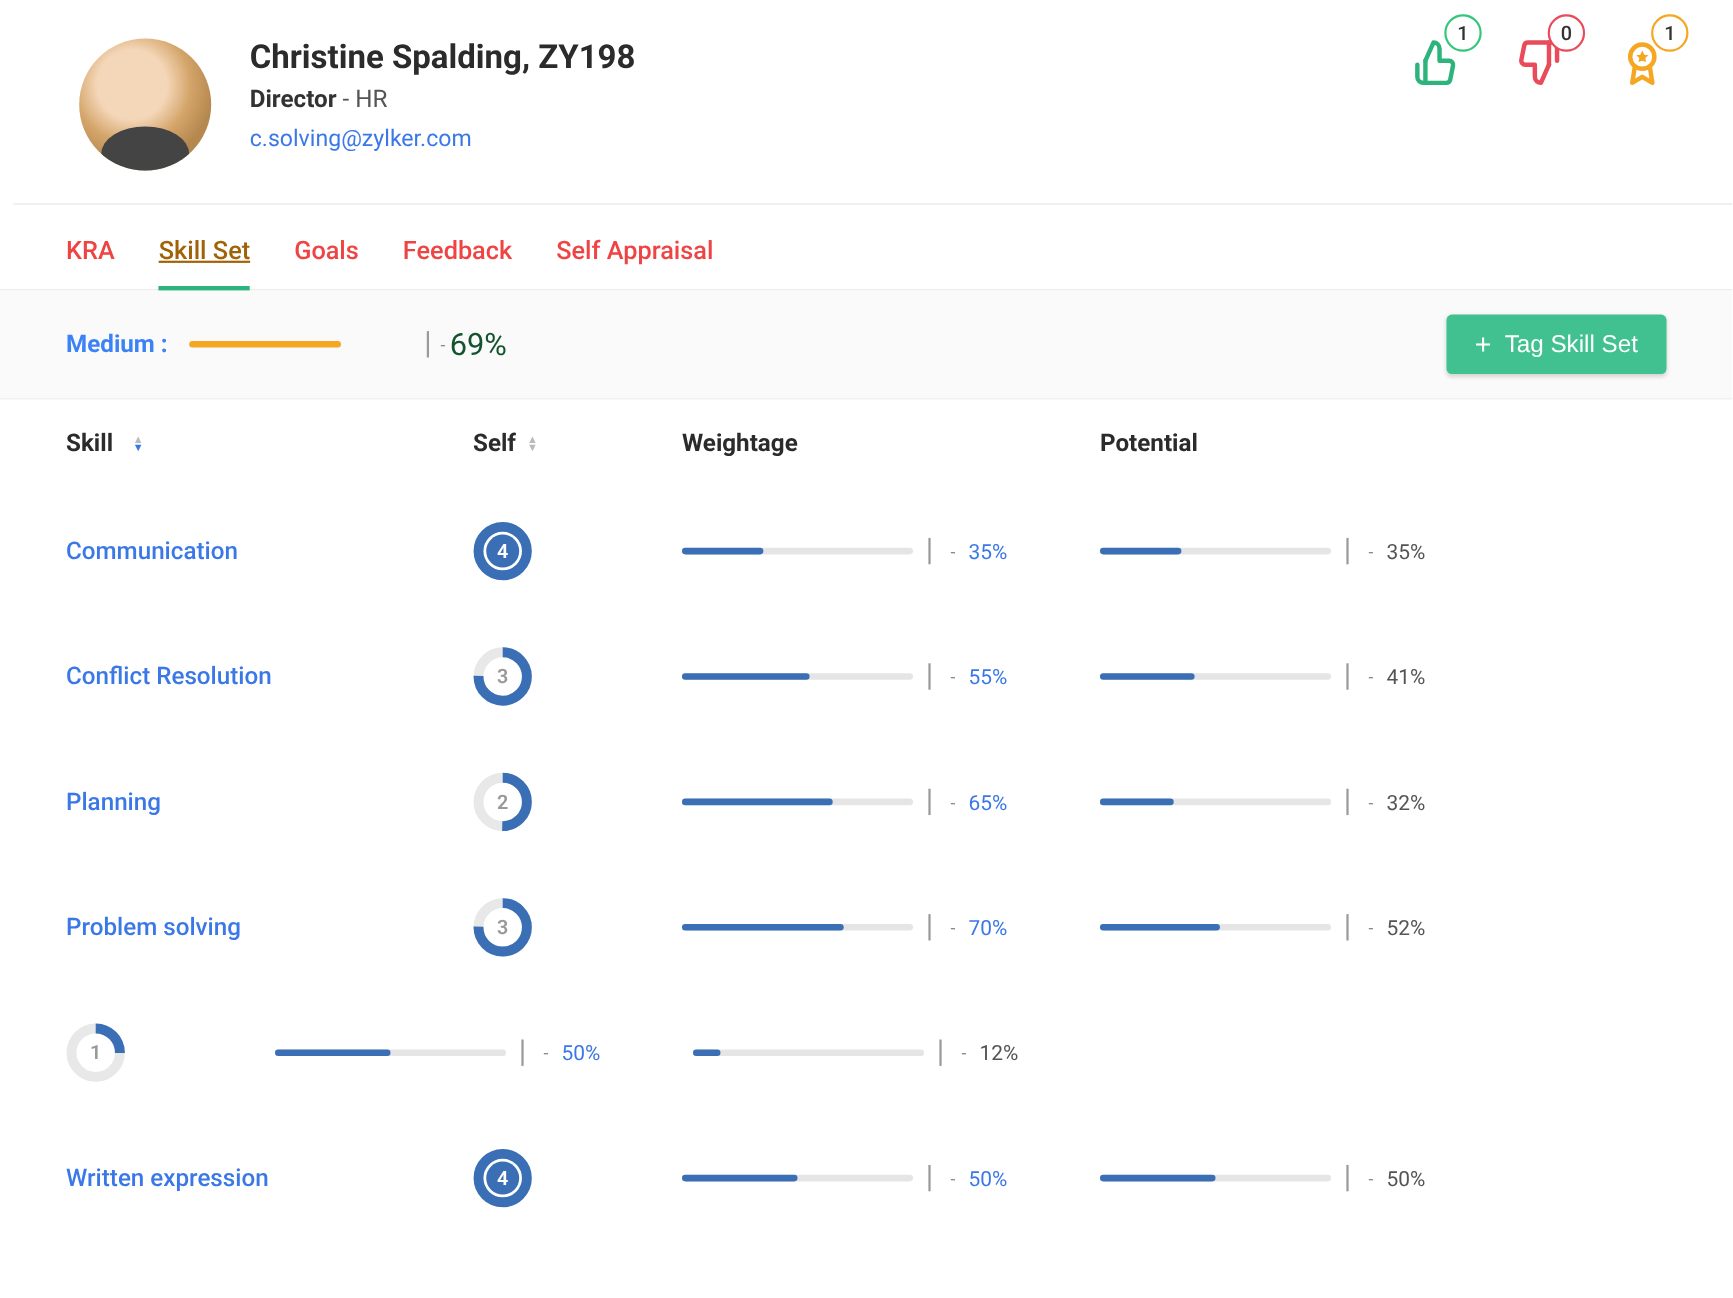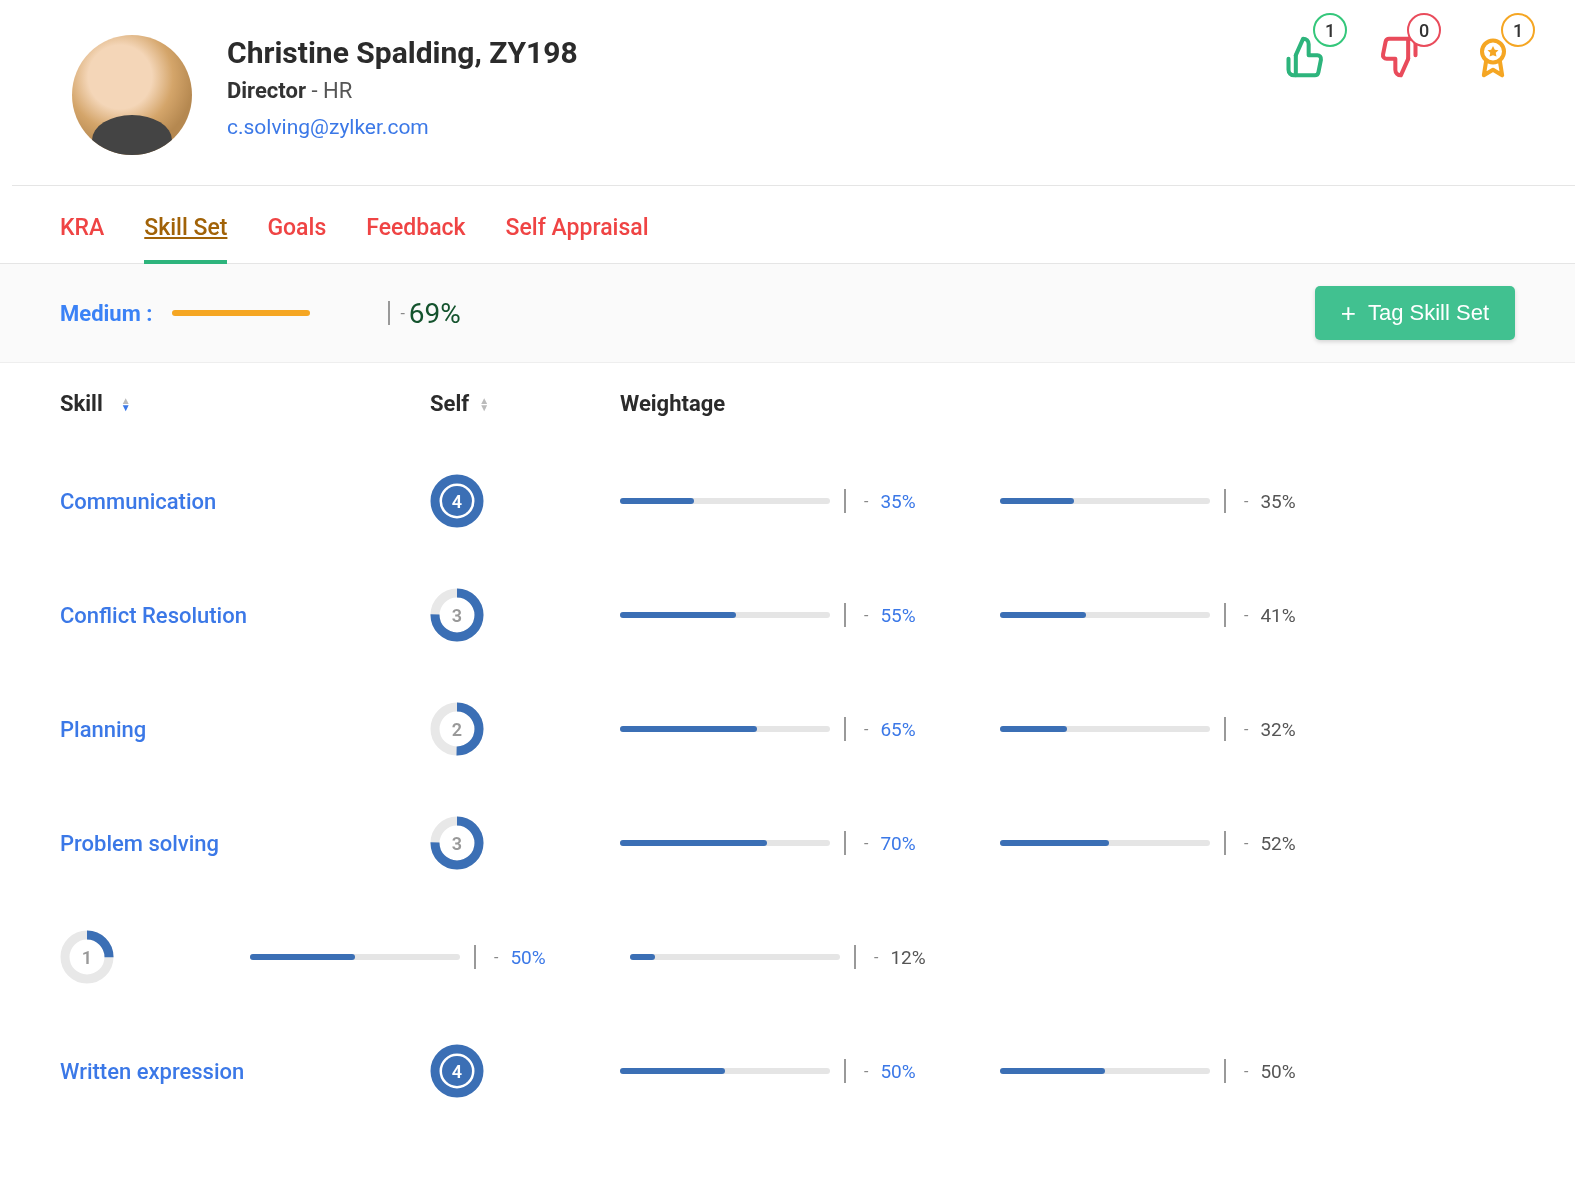--- a/index.html
+++ b/index.html
@@ -332,20 +332,23 @@
     <div class="col-score">
       <span>Self</span>
       <span class="sort-arrows">
         <span class="up">▲</span>
           <span class="down">▼</span>
       </span>
     </div>
     <div class="col-weight">
       <span>Weightage</span>
     </div>
+    <div class="col-potential">
+      <span>Potential</span>
+    </div>
   </div>
   <div id="table-body">
       <div class="table-row">
         <div class="col-skill">
           <span class="skill-name">Communication</span>
         </div>
         <div class="col-score">
           <div class="score-donut full"><svg viewBox="0 0 54 54">
               <circle class="track" cx="27" cy="27" r="22" fill="none" stroke-width="9"></circle>
             </svg><span class="score-num white">4</span></div>

